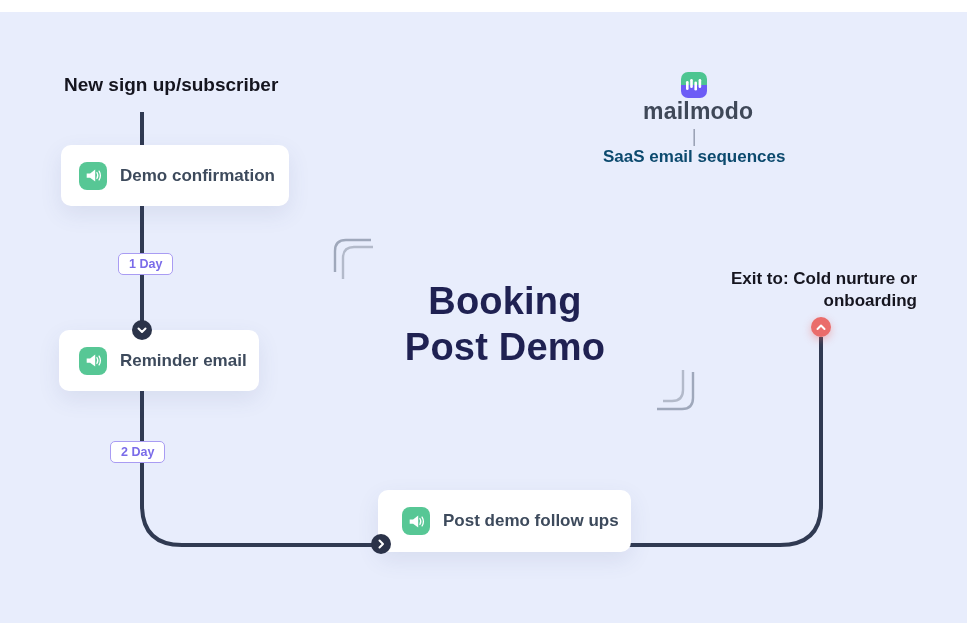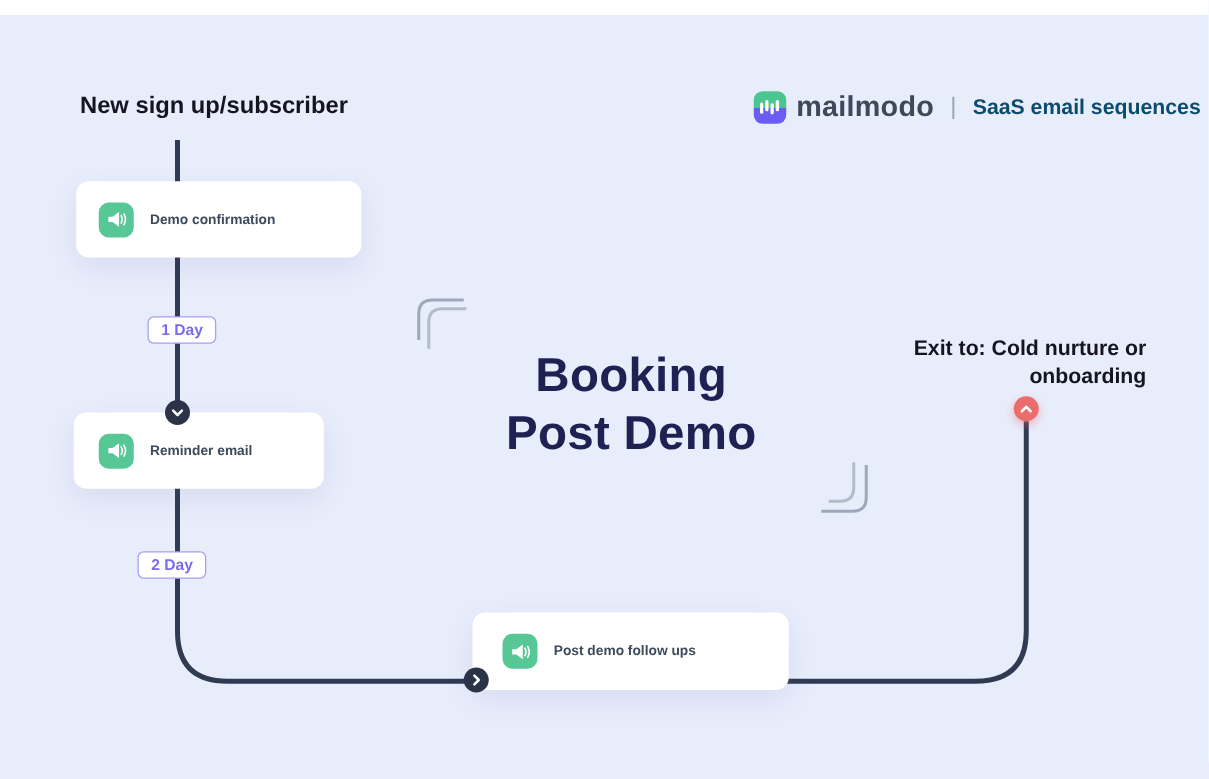--- a/index.html
+++ b/index.html
@@ -14,21 +14,21 @@
 
   
   .start-label{position:absolute;left:64px;top:62px;font-size:19px;font-weight:700;color:#15151F;z-index:2;}
 
   
   .card{position:absolute;display:flex;align-items:center;gap:13px;background:#FFFFFF;
         border-radius:10px;box-shadow:0 8px 22px rgba(70,80,130,0.10);z-index:2;}
   .card-1{left:61px;top:133px;width:228px;height:61px;padding-left:18px;box-sizing:border-box;}
   .card-2{left:59px;top:318px;width:200px;height:61px;padding-left:20px;box-sizing:border-box;}
   .card-3{left:378px;top:478px;width:253px;height:62px;padding-left:24px;box-sizing:border-box;}
-  .card-label{font-size:11px;font-weight:700;color:#3D4A5C;white-space:nowrap;}
+  .card-label{font-size:17px;font-weight:700;color:#3D4A5C;white-space:nowrap;}
   .node-icon{width:28px;height:28px;border-radius:8px;background:#57C795;display:flex;
              align-items:center;justify-content:center;flex:0 0 28px;}
 
   
   .delay{position:absolute;background:#FFFFFF;border:1.5px solid #A99CF3;border-radius:5px;
          color:#7A6BE9;font-size:12.5px;font-weight:700;padding:3px 10px;z-index:2;white-space:nowrap;}
   .delay-1{left:118px;top:241px;}
   .delay-2{left:110px;top:429px;}
 
   
@@ -42,21 +42,21 @@
 
   
   .title{position:absolute;left:345px;top:266px;width:320px;text-align:center;z-index:2;
          font-size:38px;font-weight:800;line-height:46px;color:#1F2152;letter-spacing:0.2px;}
 
   
   .exit-label{position:absolute;left:713px;top:256px;width:204px;text-align:right;z-index:2;
               font-size:17px;font-weight:700;color:#15151F;line-height:22px;}
 
   
-  .brand{position:absolute;left:603px;top:60px;display:flex;align-items:center;z-index:2;}
+  .brand{position:absolute;left:603px;top:60px;display:flex;align-items:center;z-index:2;flex-direction:column;}
   .brand-icon{width:26px;height:26px;border-radius:7px;overflow:hidden;flex:0 0 26px;
               background:linear-gradient(180deg,#4DC591 0%,#4DC591 50%,#6C5CF6 50%,#6C5CF6 100%);
               display:flex;align-items:center;justify-content:center;}
   .brand-name{font-size:23px;font-weight:600;color:#3F4858;margin-left:8px;letter-spacing:0.2px;}
   .brand-sep{font-size:19px;font-weight:300;color:#9AA2B5;margin:0 13px;}
   .brand-tagline{font-size:17px;font-weight:700;color:#0c4a6e;white-space:nowrap;}
 </style>
 </head>
 <body>
 

